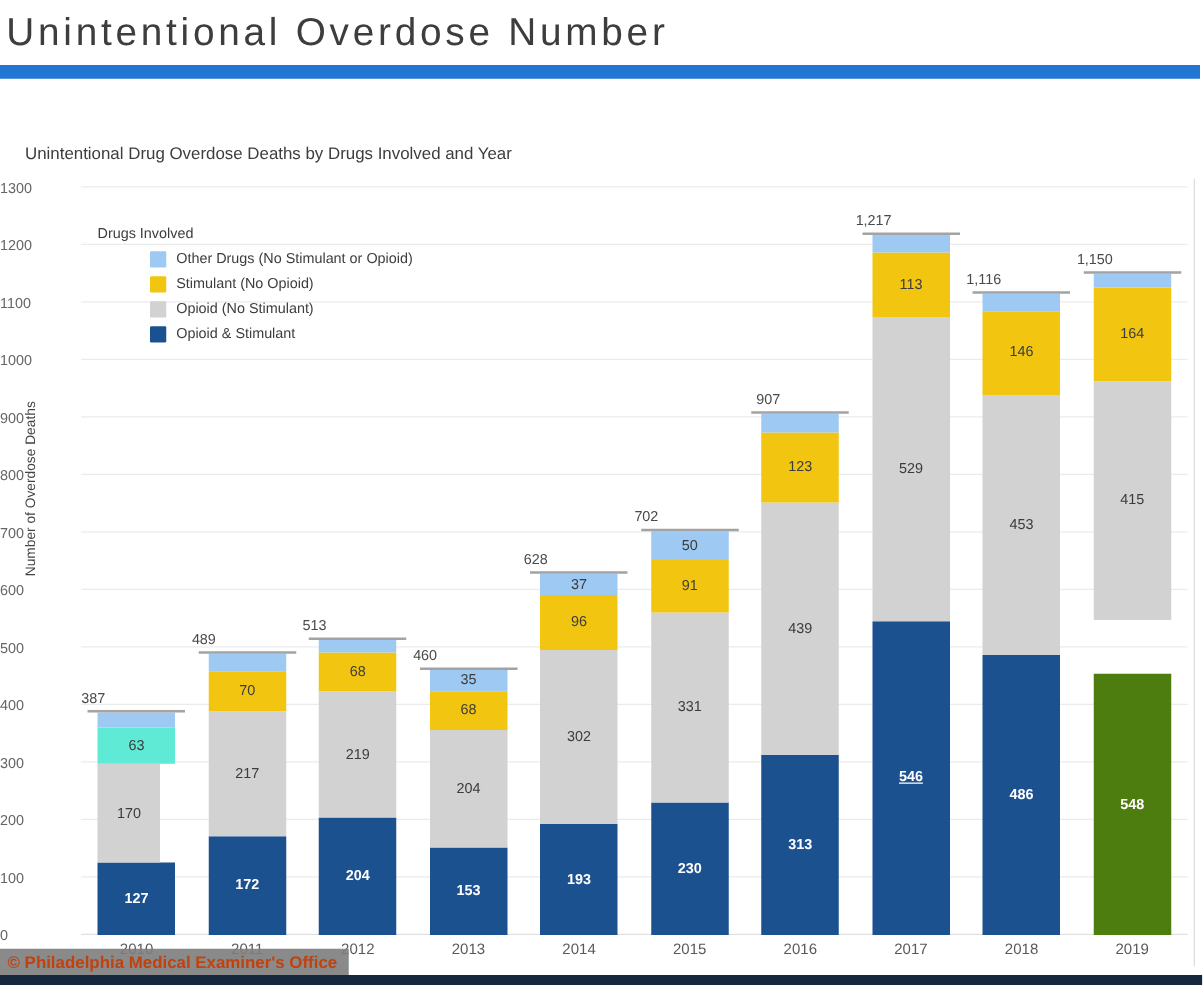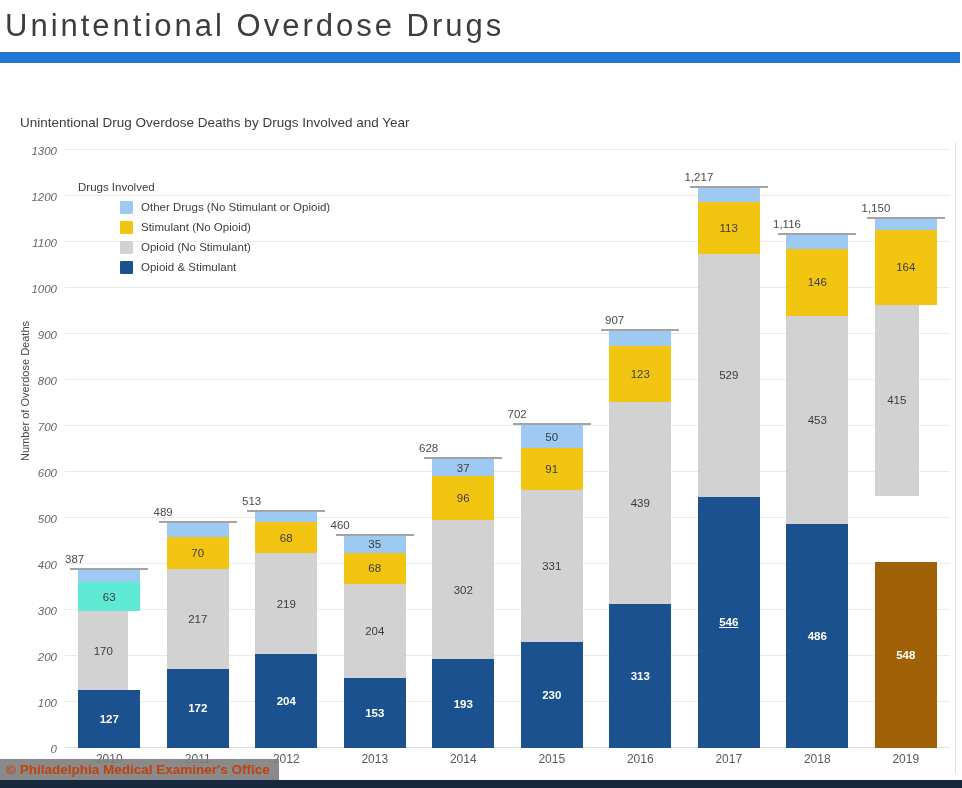--- a/index.html
+++ b/index.html
@@ -67,24 +67,22 @@
   }
   .y-labels {
     position: absolute;
     left: 0; top: 150px;
     width: 57px; height: 598px;
   }
   .y-tick {
     position: absolute;
     right: 0;
     width: 100%;
-    text-align: right;
     font-size: 11.5px;
     color: #666666;
-    font-style: italic;
   }
   .y-axis-title {
     position: absolute;
     left: 25px; top: 391px;
     transform: translate(-50%, -50%) rotate(-90deg);
     white-space: nowrap;
     font-size: 11px;
     color: #444444;
   }
   .x-labels {
@@ -145,21 +143,21 @@
   .bottom-bar {
     position: absolute;
     left: 0; top: 780px;
     width: 962px; height: 8px;
   }
 </style>
 </head>
 <body>
 
 <div class="page">
-  <h1 class="page-title">Unintentional Overdose Drugs</h1>
+  <h1 class="page-title">Unintentional Overdose Number</h1>
   <div class="accent-bar" id="accent-bar" style="background: rgb(33, 118, 210);"></div>
 
   <div class="chart-title">Unintentional Drug Overdose Deaths by Drugs Involved and Year</div>
 
   <div class="y-axis-title">Number of Overdose Deaths</div>
   <div class="y-labels" id="y-labels">
       <div class="y-tick" style="bottom: -7px;">0</div>
       <div class="y-tick" style="bottom: 39px;">100</div>
       <div class="y-tick" style="bottom: 85px;">200</div>
       <div class="y-tick" style="bottom: 131px;">300</div>
@@ -237,22 +235,22 @@
       <div class="bar-seg lbl-dark" style="left: 632.75px; width: 62px; bottom: 494.5px; height: 51.98px; background: rgb(242, 197, 17);">113</div>
       <div class="bar-seg lbl-dark" style="left: 632.75px; width: 62px; bottom: 546.48px; height: 13.34px; background: rgb(157, 201, 243);"></div>
       <div class="bar-cap" style="left: 624.75px; width: 78px; bottom: 559.82px;"></div>
       <div class="total-label" style="left: 619.5px; width: 88.5px; bottom: 564.82px;">1,217</div>
       <div class="bar-seg lbl-bold-white" style="left: 721.25px; width: 62px; bottom: 0px; height: 223.56px; background: rgb(28, 81, 144);">486</div>
       <div class="bar-seg lbl-dark" style="left: 721.25px; width: 62px; bottom: 223.56px; height: 208.38px; background: rgb(210, 210, 210);">453</div>
       <div class="bar-seg lbl-dark" style="left: 721.25px; width: 62px; bottom: 431.94px; height: 67.16px; background: rgb(242, 197, 17);">146</div>
       <div class="bar-seg lbl-dark" style="left: 721.25px; width: 62px; bottom: 499.1px; height: 14.26px; background: rgb(157, 201, 243);"></div>
       <div class="bar-cap" style="left: 713.25px; width: 78px; bottom: 513.36px;"></div>
       <div class="total-label" style="left: 708px; width: 88.5px; bottom: 518.36px;">1,116</div>
-      <div class="bar-seg lbl-bold-white" style="left: 809.75px; width: 62px; bottom: 0px; height: 186px; background: #a16207;">548</div>
-      <div class="bar-seg lbl-dark" style="left: 809.75px; width: 44px; bottom: 252.08px; height: 190.9px; background: rgb(210, 210, 210);">415</div>
+      <div class="bar-seg lbl-bold-white" style="left: 809.75px; width: 62px; bottom: 0px; height: 209px; background: #4d7c0f;">548</div>
+      <div class="bar-seg lbl-dark" style="left: 809.75px; width: 62px; bottom: 252.08px; height: 190.9px; background: rgb(210, 210, 210);">415</div>
       <div class="bar-seg lbl-dark" style="left: 809.75px; width: 62px; bottom: 442.98px; height: 75.44px; background: rgb(242, 197, 17);">164</div>
       <div class="bar-seg lbl-dark" style="left: 809.75px; width: 62px; bottom: 518.42px; height: 10.58px; background: rgb(157, 201, 243);"></div>
       <div class="bar-cap" style="left: 801.75px; width: 78px; bottom: 529px;"></div>
       <div class="total-label" style="left: 796.5px; width: 88.5px; bottom: 534px;">1,150</div>
     </div>
 
   <div class="x-labels" id="x-labels">
       <div class="x-tick" style="left: 0px; width: 88.5px;">2010</div>
       <div class="x-tick" style="left: 88.5px; width: 88.5px;">2011</div>
       <div class="x-tick" style="left: 177px; width: 88.5px;">2012</div>

